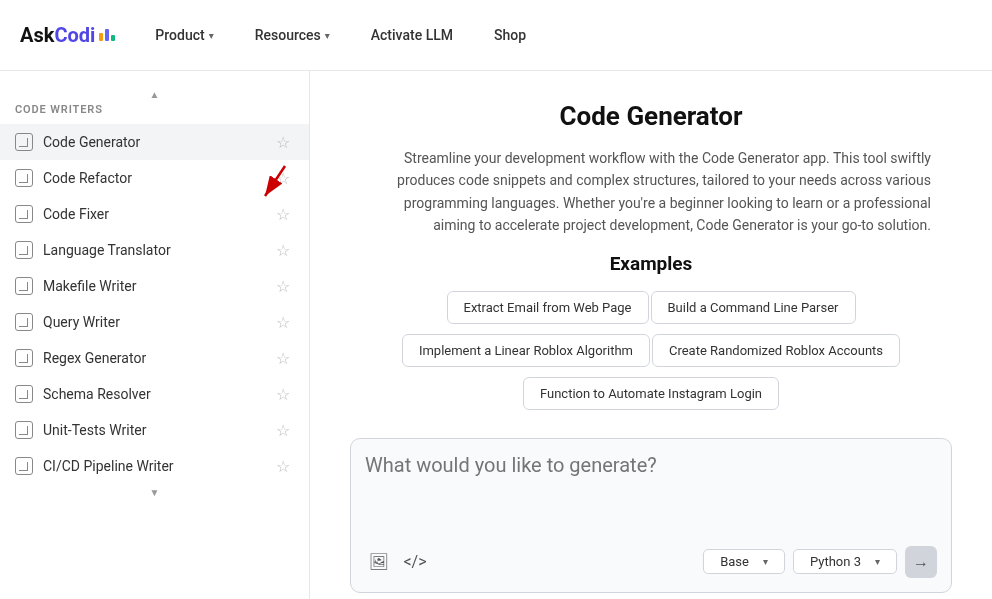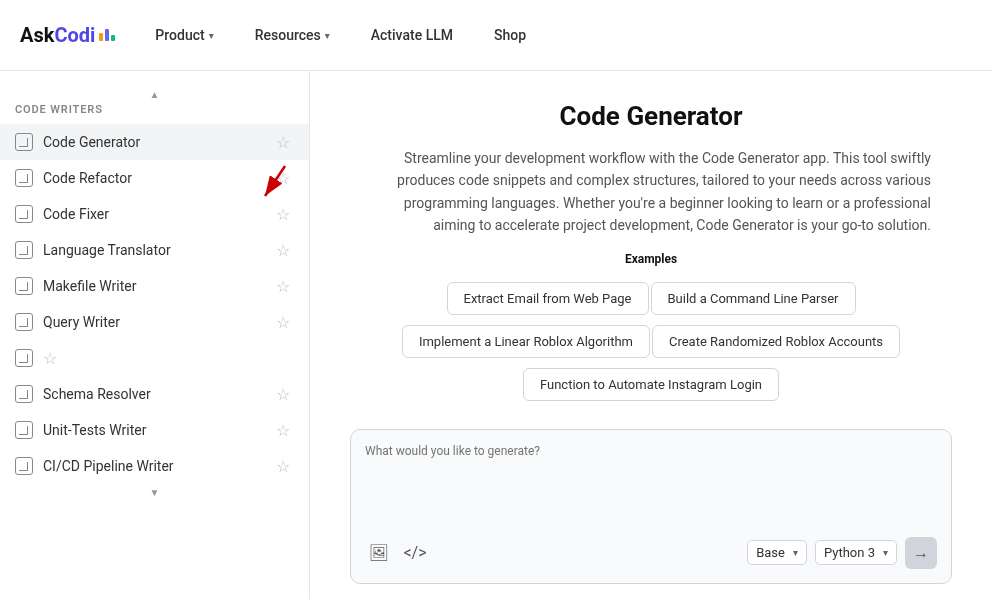--- a/index.html
+++ b/index.html
@@ -35,32 +35,32 @@
     
     .scroll-arrow { text-align: center; color: #999; font-size: 10px; padding: 3px 0; }
 
     
     .content { flex: 1; overflow-y: auto; padding: 30px 40px; }
     .content::-webkit-scrollbar { width: 6px; }
     .content::-webkit-scrollbar-track { background: #f1f1f1; }
     .content::-webkit-scrollbar-thumb { background: #c1c1c1; border-radius: 3px; }
     .content-title { text-align: center; font-size: 26px; font-weight: 700; margin-bottom: 16px; color: #111; }
     .content-desc { text-align: right; font-size: 14px; color: #555; line-height: 1.6; max-width: 560px; margin: 0 auto 15px auto; }
-    .examples-label { text-align: center; font-size: 12px; font-weight: 700; margin-bottom: 16px; color: #111; }
+    .examples-label { text-align: center; font-size: 19px; font-weight: 700; margin-bottom: 16px; color: #111; }
     .examples-grid { display: flex; flex-direction: column; align-items: center; gap: 10px; margin-bottom: 28px; }
     .examples-row { display: flex; gap: 2px; justify-content: center; flex-wrap: wrap; }
     .example-chip { border: 1px solid #d1d5db; border-radius: 6px; padding: 8px 16px; font-size: 13px; color: #333; cursor: pointer; background: #fff; }
 
     
     .input-area { border: 1px solid #d1d5db; border-radius: 10px; padding: 14px; background: #f9fafb; }
-    .input-textarea { width: 100%; border: none; background: transparent; resize: none; font-size: 12px; color: #555; outline: none; min-height: 80px; font-family: inherit; }
+    .input-textarea { width: 100%; border: none; background: transparent; resize: none; font-size: 20px; color: #555; outline: none; min-height: 80px; font-family: inherit; }
     .input-toolbar { display: flex; align-items: center; margin-top: 10px; gap: 8px; }
     .toolbar-icon { width: 28px; height: 28px; display: flex; align-items: center; justify-content: center; cursor: pointer; color: #555; font-size: 16px; }
     .toolbar-spacer { flex: 1; }
-    .toolbar-select { display: flex; align-items: center; gap: 8px; border: 1px solid #d1d5db; border-radius: 5px; padding: 4px 8px; font-size: 13px; cursor: pointer; background: #fff; }
+    .toolbar-select { display: flex; align-items: center; gap: 14px; border: 1px solid #d1d5db; border-radius: 5px; padding: 4px 16px; font-size: 13px; cursor: pointer; background: #fff; }
     .toolbar-select-chevron { font-size: 10px; color: #666; }
     .toolbar-send { width: 32px; height: 32px; border-radius: 6px; background: #d1d5db; display: flex; align-items: center; justify-content: center; cursor: pointer; font-size: 16px; color: #555; }
 
     
     .layout-wrapper { display: flex; flex: 1; overflow: hidden; position: relative; }
 
     
     .arrows-overlay { position: absolute; top: 0; left: 0; width: 100%; height: 100%; pointer-events: none; z-index: 10; }
   </style>
 </head>
@@ -128,20 +128,21 @@
         <span class="sidebar-item-label">Makefile Writer</span>
         <span class="star-icon">☆</span>
       </div>
       <div class="sidebar-item">
         <div class="sidebar-item-icon"></div>
         <span class="sidebar-item-label">Query Writer</span>
         <span class="star-icon">☆</span>
       </div>
       <div class="sidebar-item">
         <div class="sidebar-item-icon"></div>
+        <span class="sidebar-item-label">Regex Generator</span>
         <span class="star-icon">☆</span>
       </div>
       <div class="sidebar-item">
         <div class="sidebar-item-icon"></div>
         <span class="sidebar-item-label">Schema Resolver</span>
         <span class="star-icon">☆</span>
       </div>
       <div class="sidebar-item">
         <div class="sidebar-item-icon"></div>
         <span class="sidebar-item-label">Unit-Tests Writer</span>

